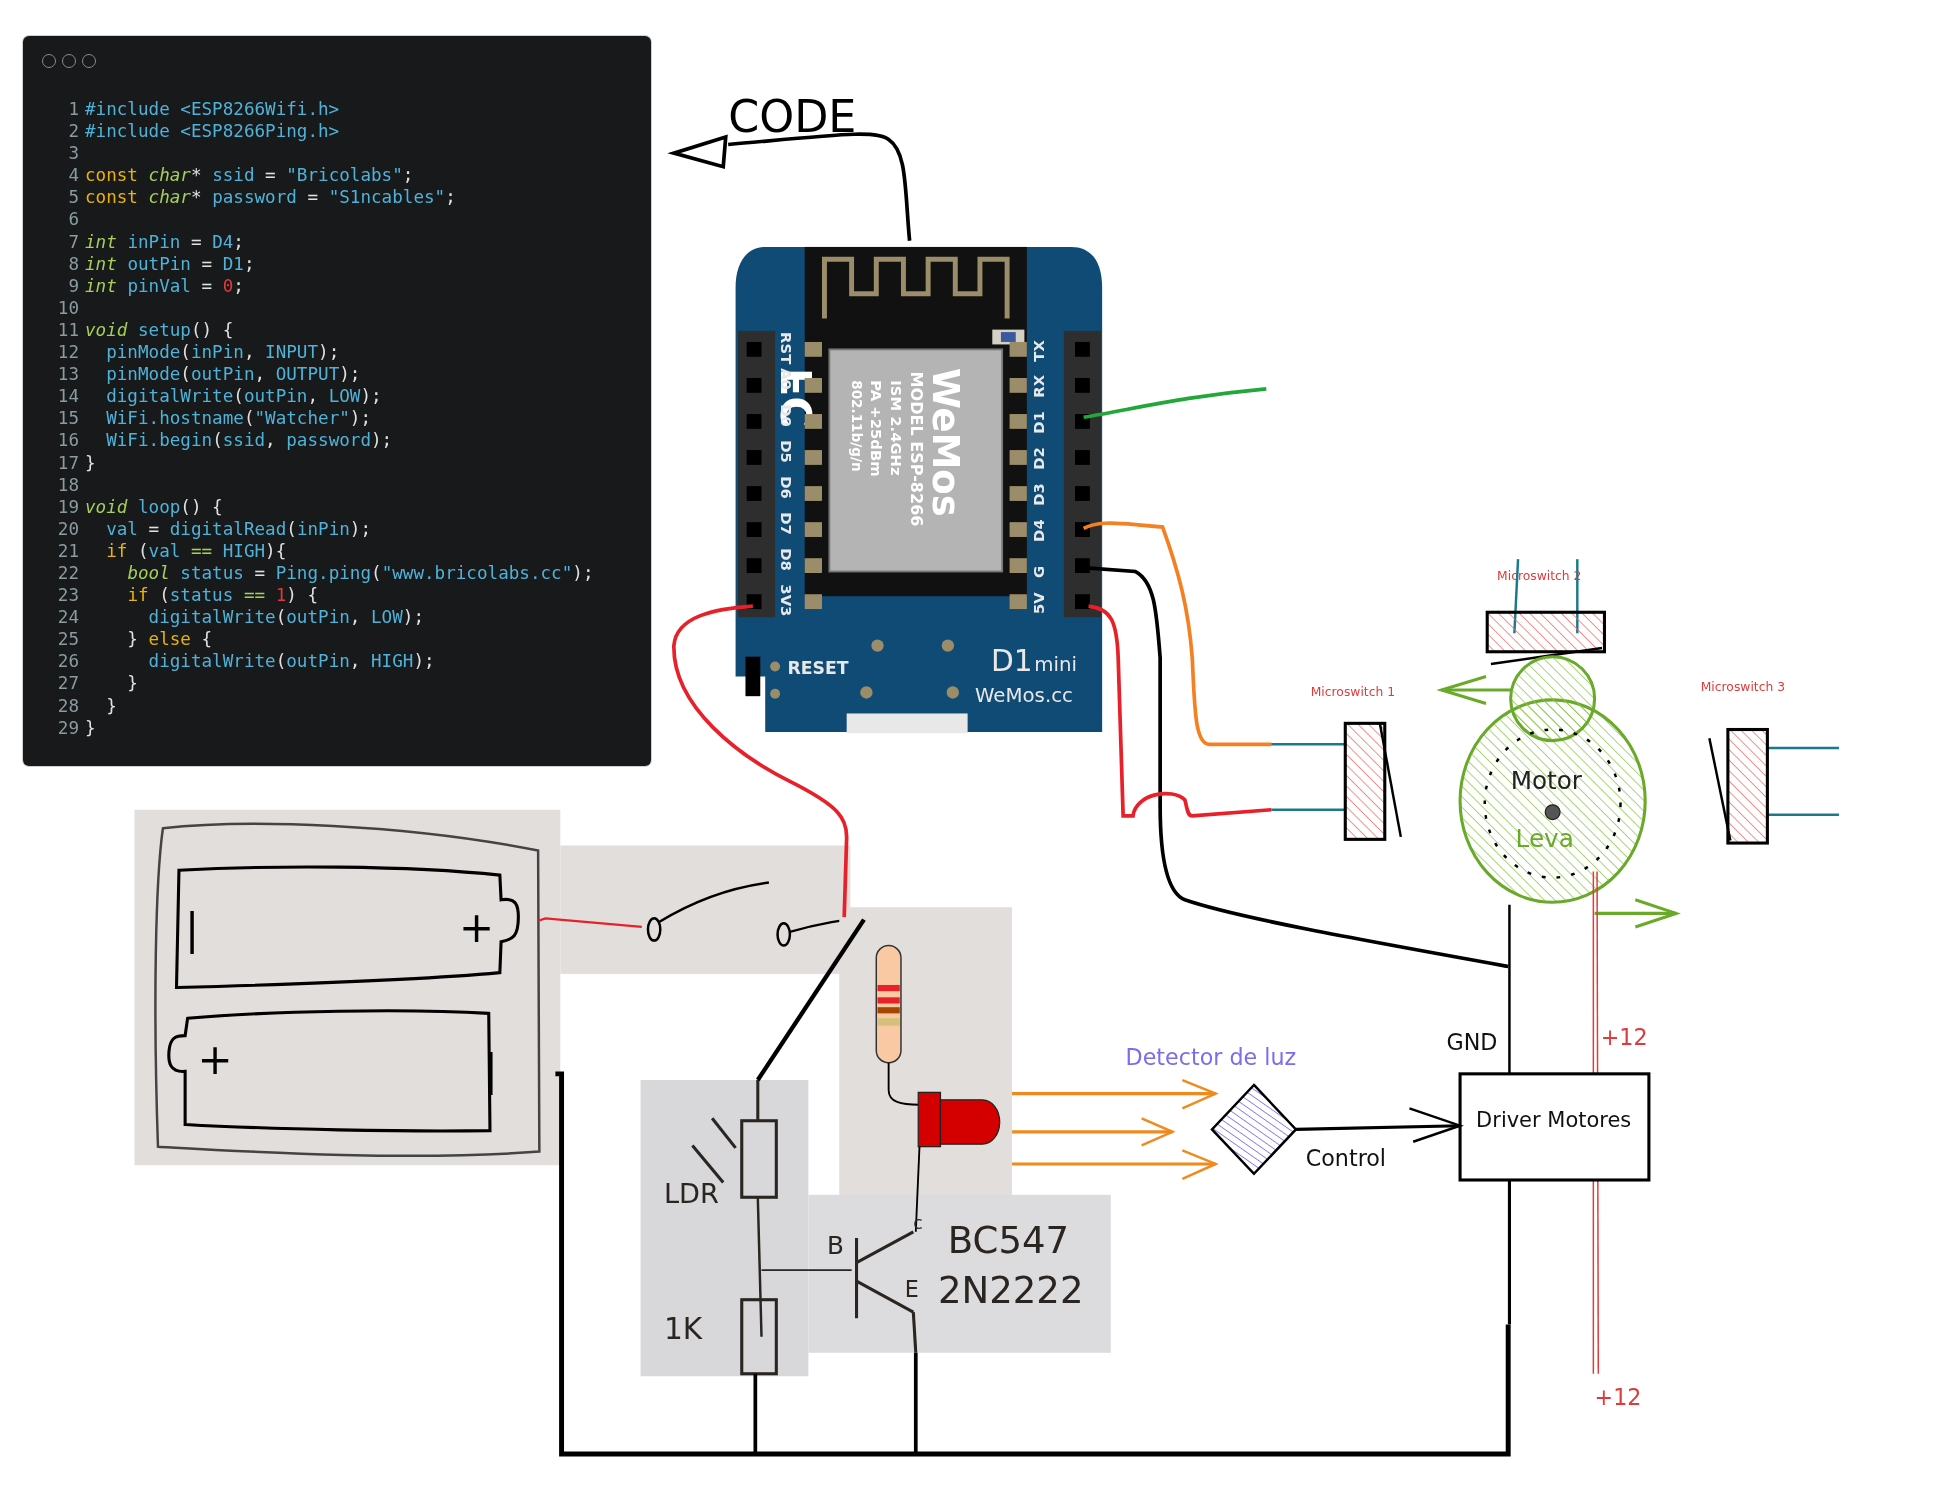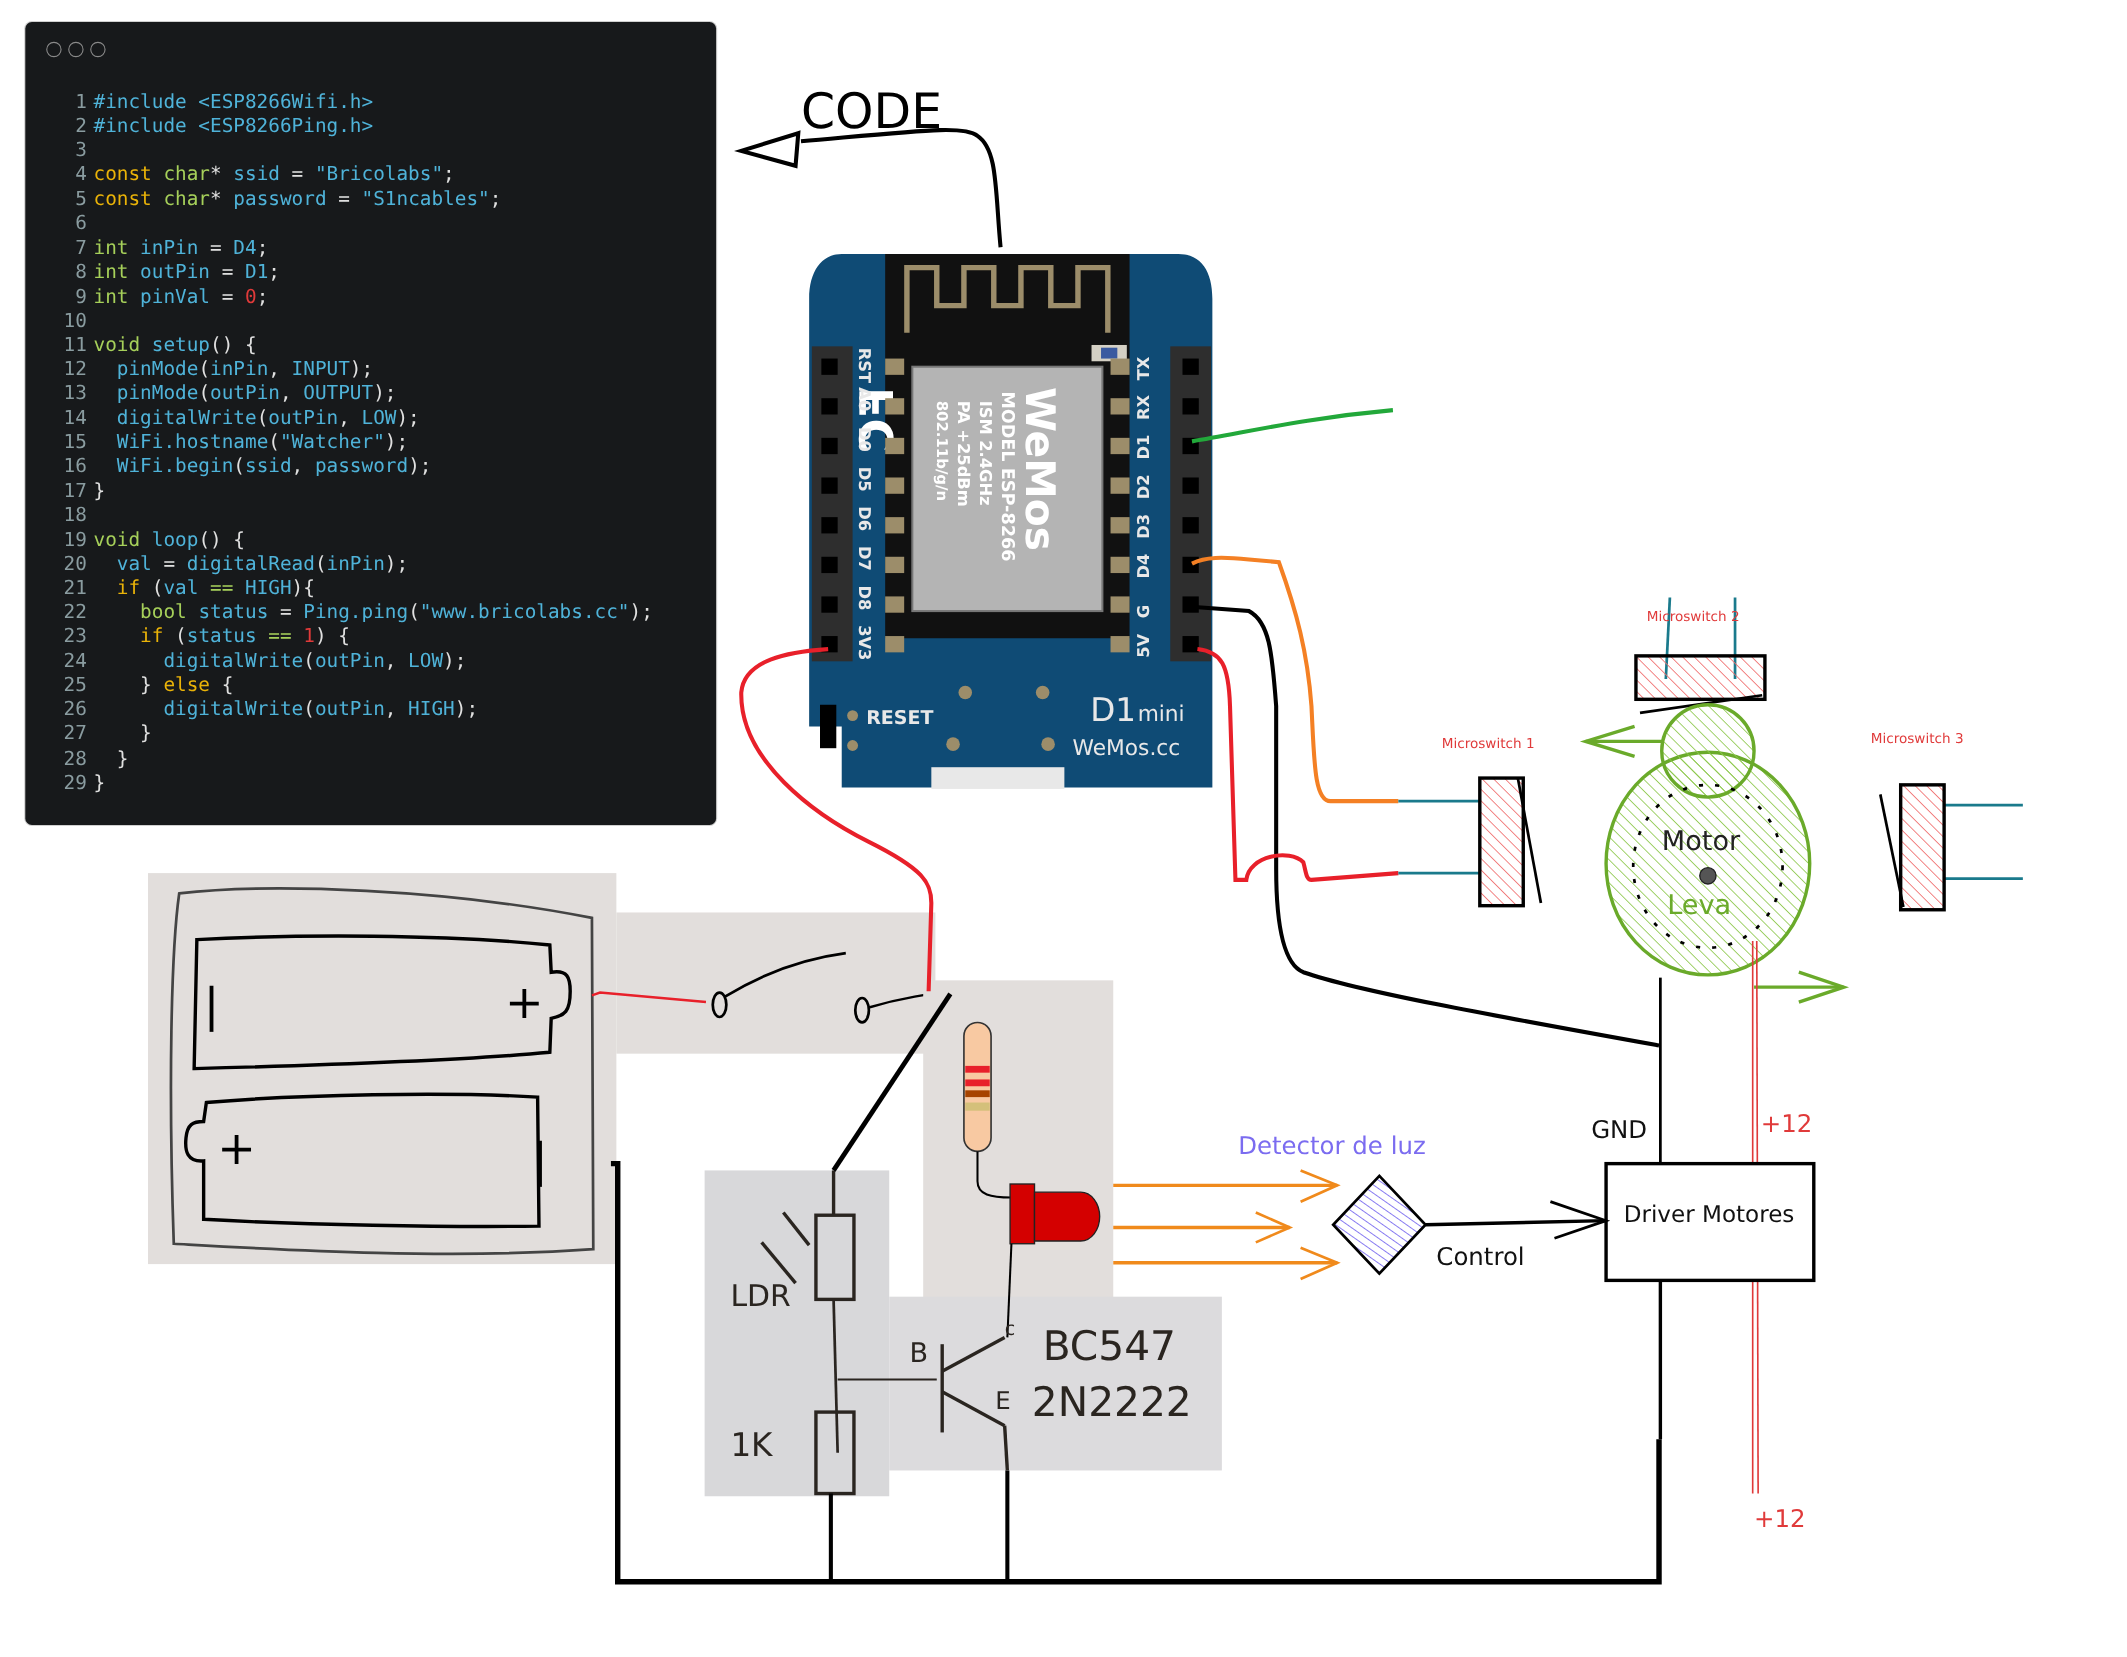--- a/index.html
+++ b/index.html
@@ -1,28 +1,28 @@
 <!DOCTYPE html>
 <html><head>
 <meta charset="utf-8">
 <style>
   html, body { margin: 0; padding: 0; background: #ffffff; }
   body { width: 1934px; height: 1506px; position: relative; overflow: hidden; font-family: "DejaVu Sans", sans-serif; }
-  #stage { position: absolute; left: 0; top: 0; width: 1934px; height: 1182px; }
+  #stage { position: absolute; left: 0; top: 16px; width: 1934px; height: 1182px; }
   .code-win {
     position: absolute; left: 23px; top: 20px; width: 628px; height: 730px;
     background: #17191b; border-radius: 6px; box-shadow: 0 0 0 1px #d0d0d0;
   }
   .dots { position: absolute; left: 19px; top: 18px; display: flex; gap: 6px; }
   .dot { width: 14px; height: 14px; border-radius: 50%; border: 1.5px solid #8a8a8a; box-sizing: border-box; }
   .code { position: absolute; left: 18px; top: 62px; margin: 0;
     font-family: "DejaVu Sans Mono", monospace; font-size: 17.6px; line-height: 22.1px; color: #4fb3d9; white-space: pre; }
   .ln { display: inline-block; width: 38px; text-align: right; color: #8a9ca0; padding-right: 6px; }
   .tk-kw { color: #eab308; }
-  .tk-type { color: #a6d05a; }
+  .tk-type { color: #a6d05a; font-style: italic; }
   .tk-num { color: #e03a3a; }
   .tk-str { color: #4fb3d9; }
   .tk-pl { color: #e0e0e0; }
   .tk-id { color: #4fb3d9; }
   svg text { user-select: none; }
 </style>
 </head>
 <body>
 
 <div id="stage">

